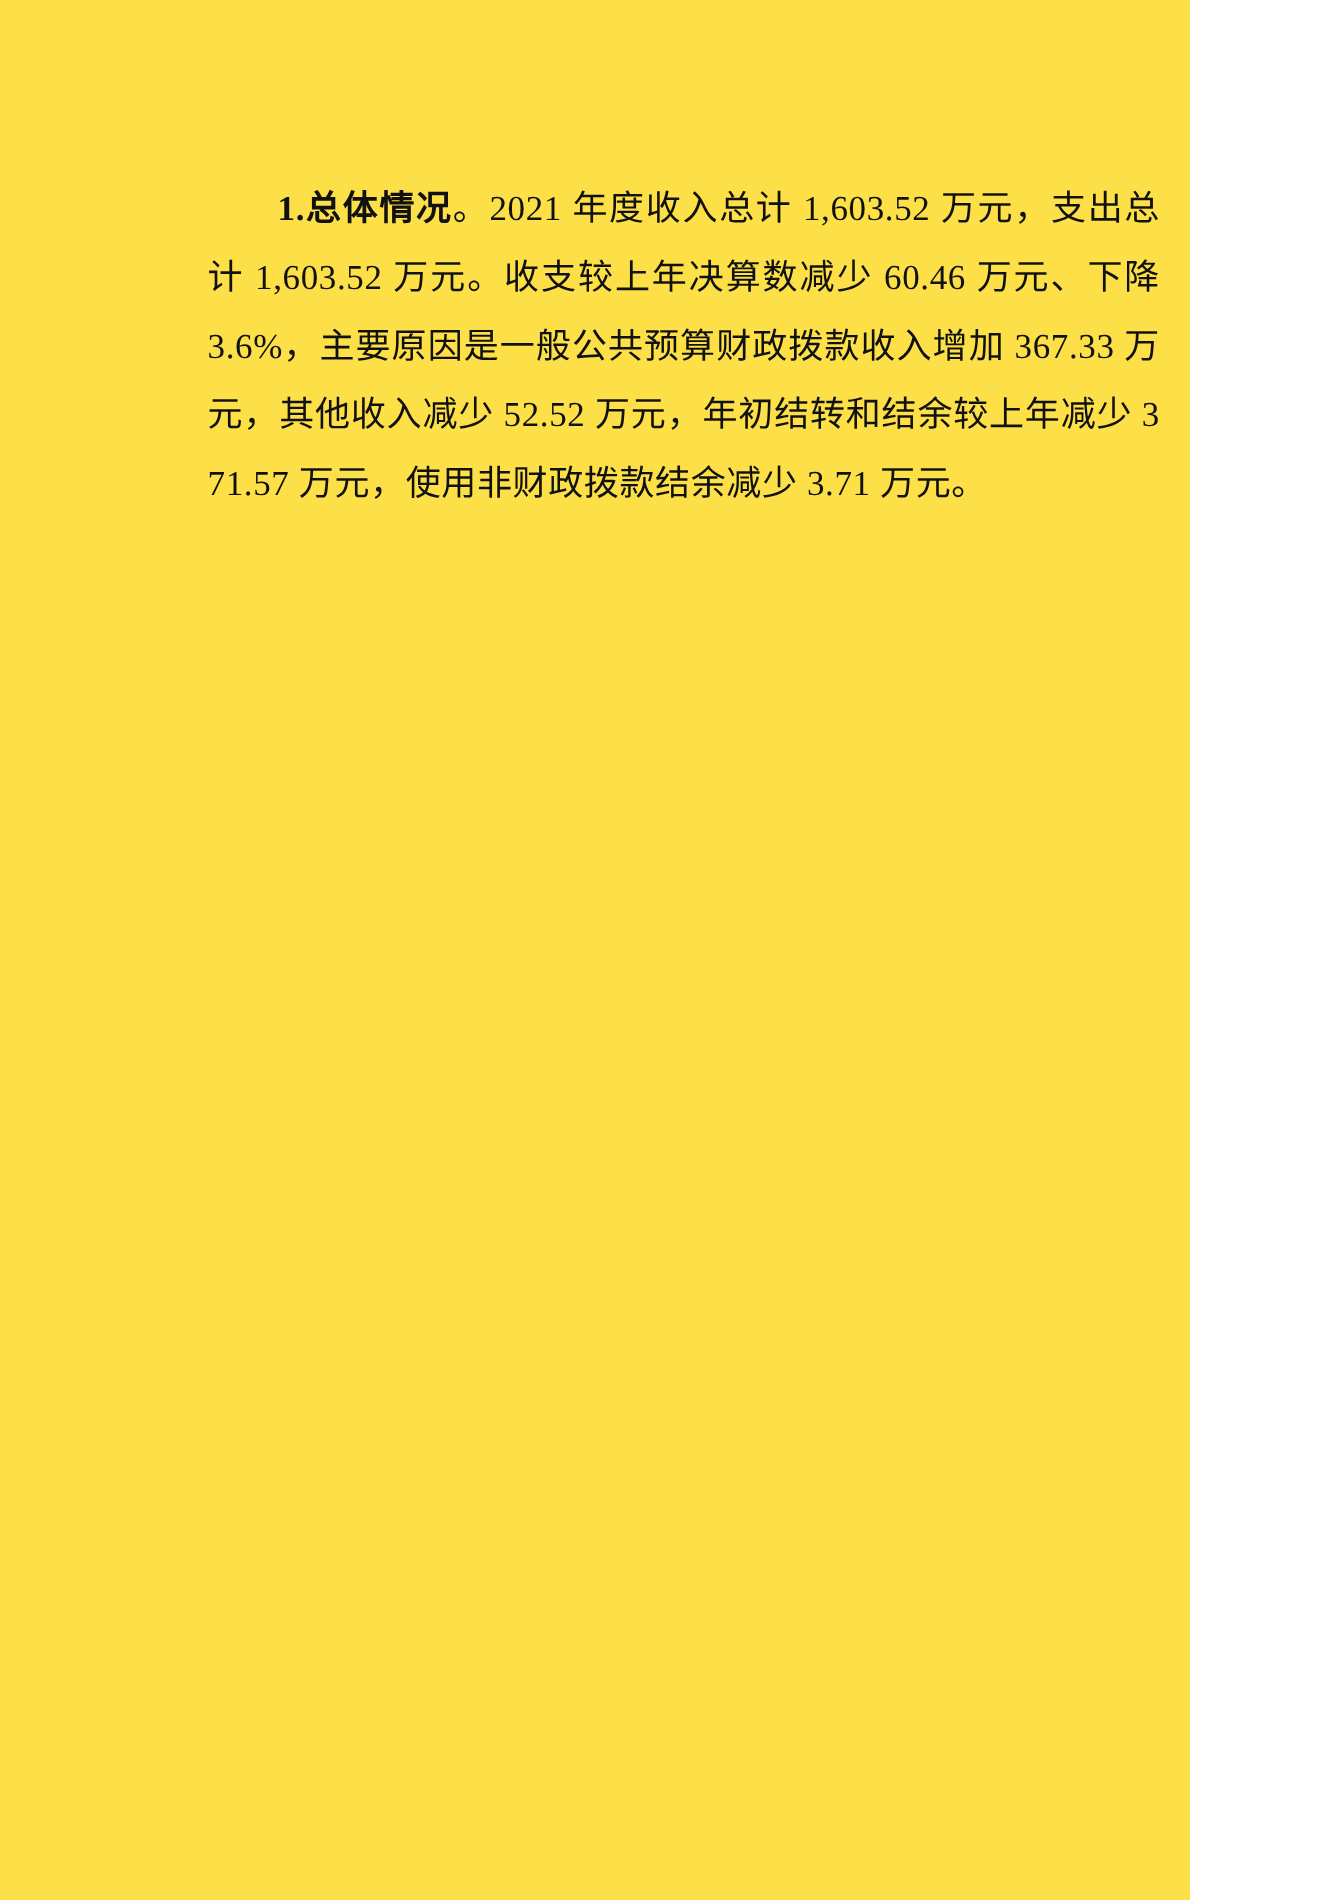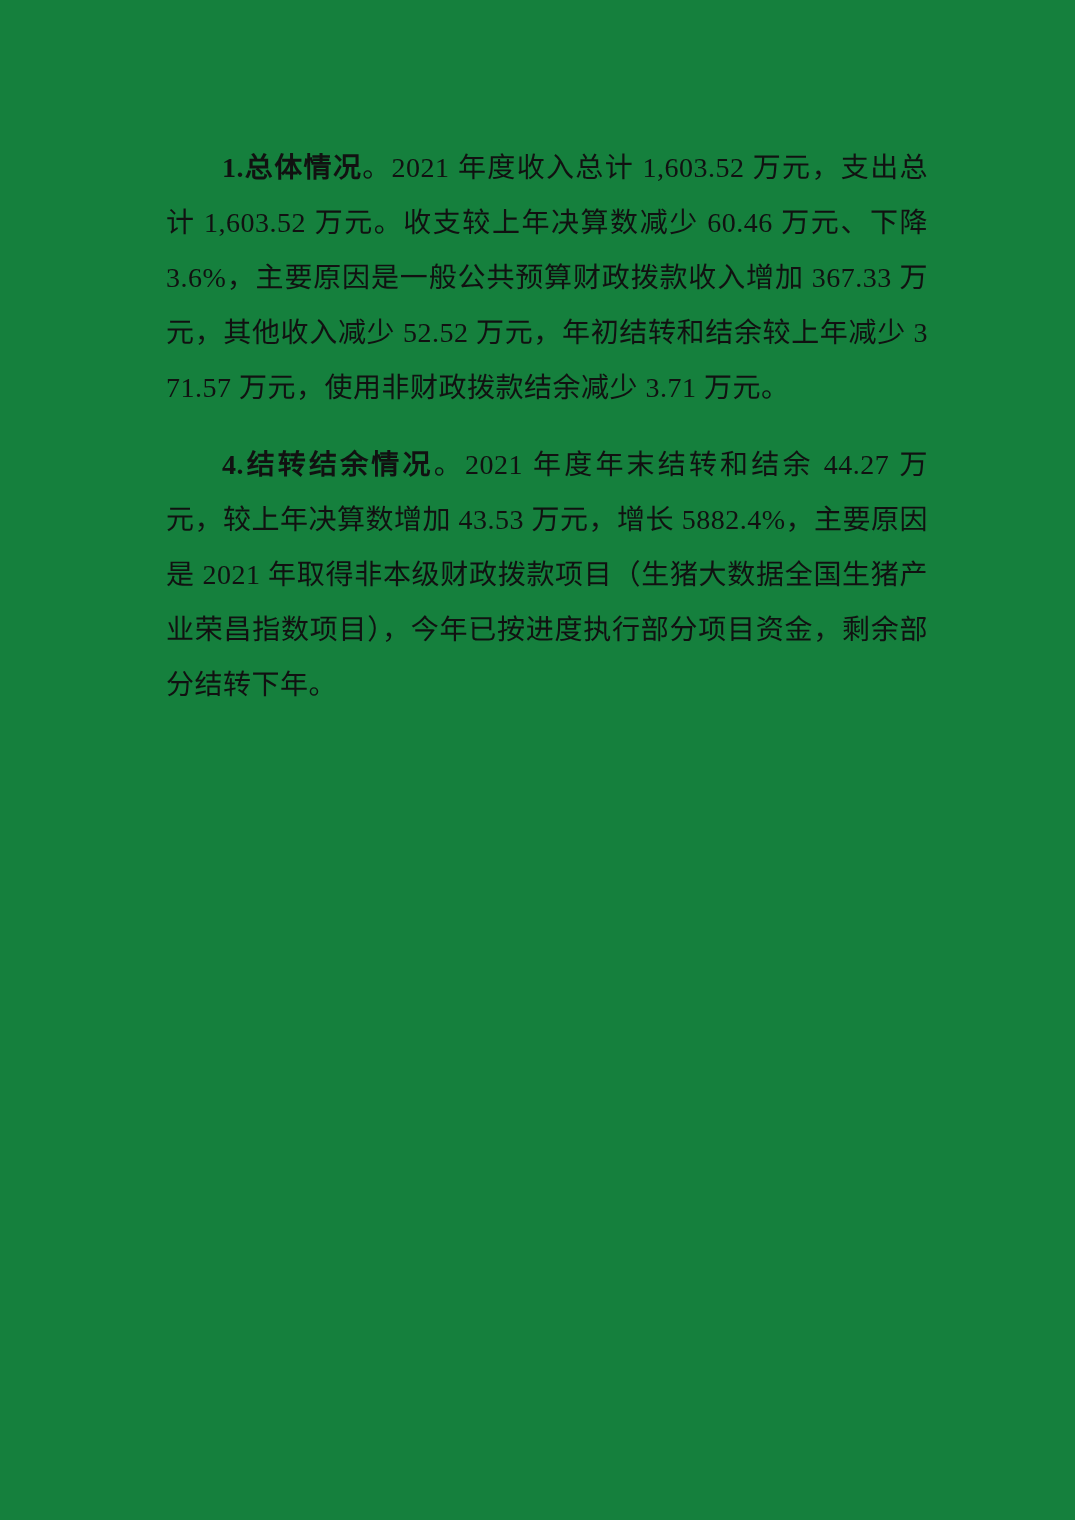--- a/index.html
+++ b/index.html
@@ -9,23 +9,23 @@
   body {
     width: 1075px;
     height: 1520px;
     background: #ffffff;
     color: #111111;
     font-family: "Liberation Serif", "DejaVu Serif", serif;
     overflow: hidden;
   }
   .page {
     position: relative;
-    width: 1075px;
+    width: 952px;
     height: 1520px;
-    background: #15803d;
+    background: #fde047;
   }
   .content {
     position: absolute;
     left: 166px;
     top: 140px;
     width: 762px;
   }
   .para {
     margin: 0 0 22px 0;
     font-size: 28px;
@@ -47,18 +47,15 @@
 
 <div class="page">
   <div class="content">
 
     <p class="para">
       <span class="para-heading">1.总体情况</span><span class="para-body">。2021 年度收入总计 1,603.52 万元，支出总计 1,603.52 万元。收支较上年决算数减少 60.46 万元、下降 3.6%，主要原因是一般公共预算财政拨款收入增加 367.33 万元，其他收入减少 52.52 万元，年初结转和结余较上年减少 371.57 万元，使用非财政拨款结余减少 3.71 万元。</span>
     </p>
 
 
 
-    <p class="para">
-      <span class="para-heading">4.结转结余情况</span><span class="para-body">。2021 年度年末结转和结余 44.27 万元，较上年决算数增加 43.53 万元，增长 5882.4%，主要原因是 2021 年取得非本级财政拨款项目（生猪大数据全国生猪产业荣昌指数项目），今年已按进度执行部分项目资金，剩余部分结转下年。</span>
-    </p>
 
   </div>
 </div>
 
 </body></html>

